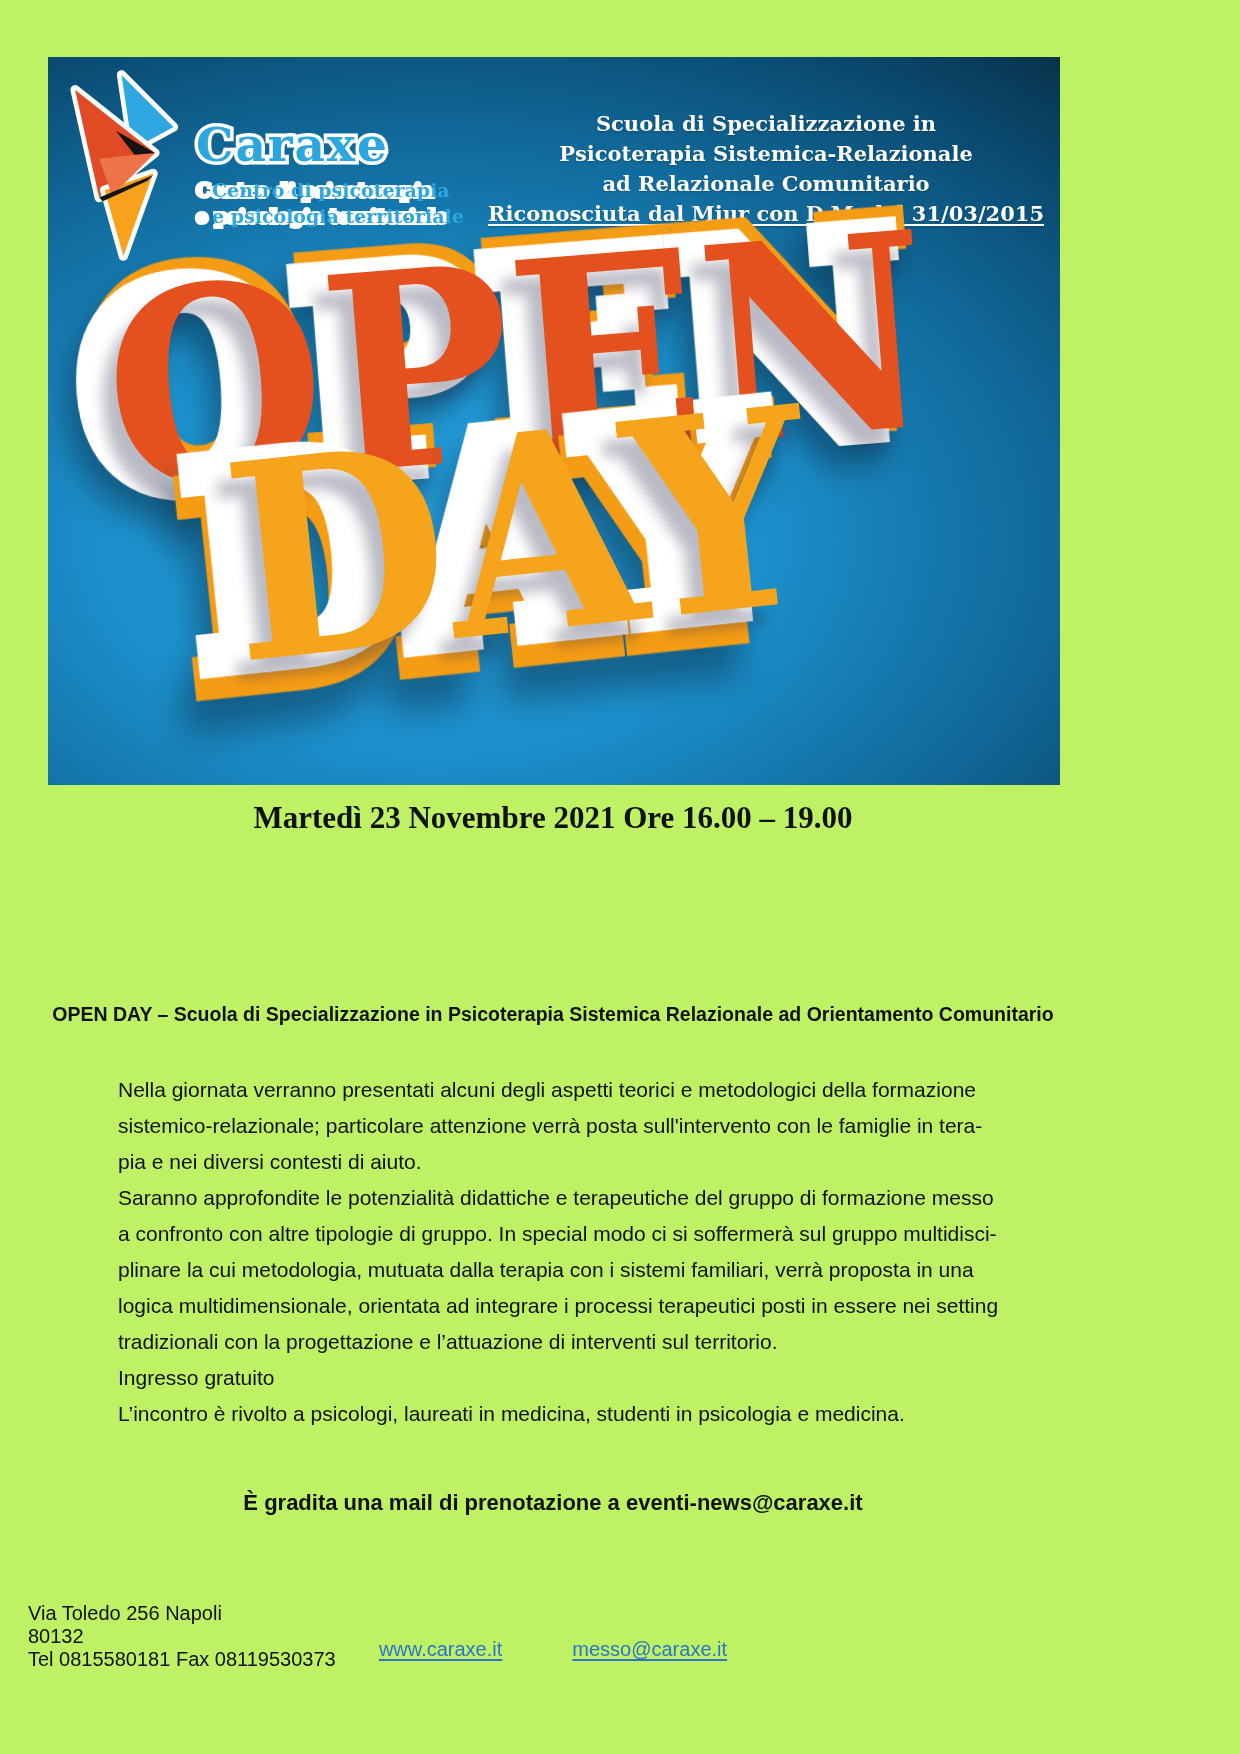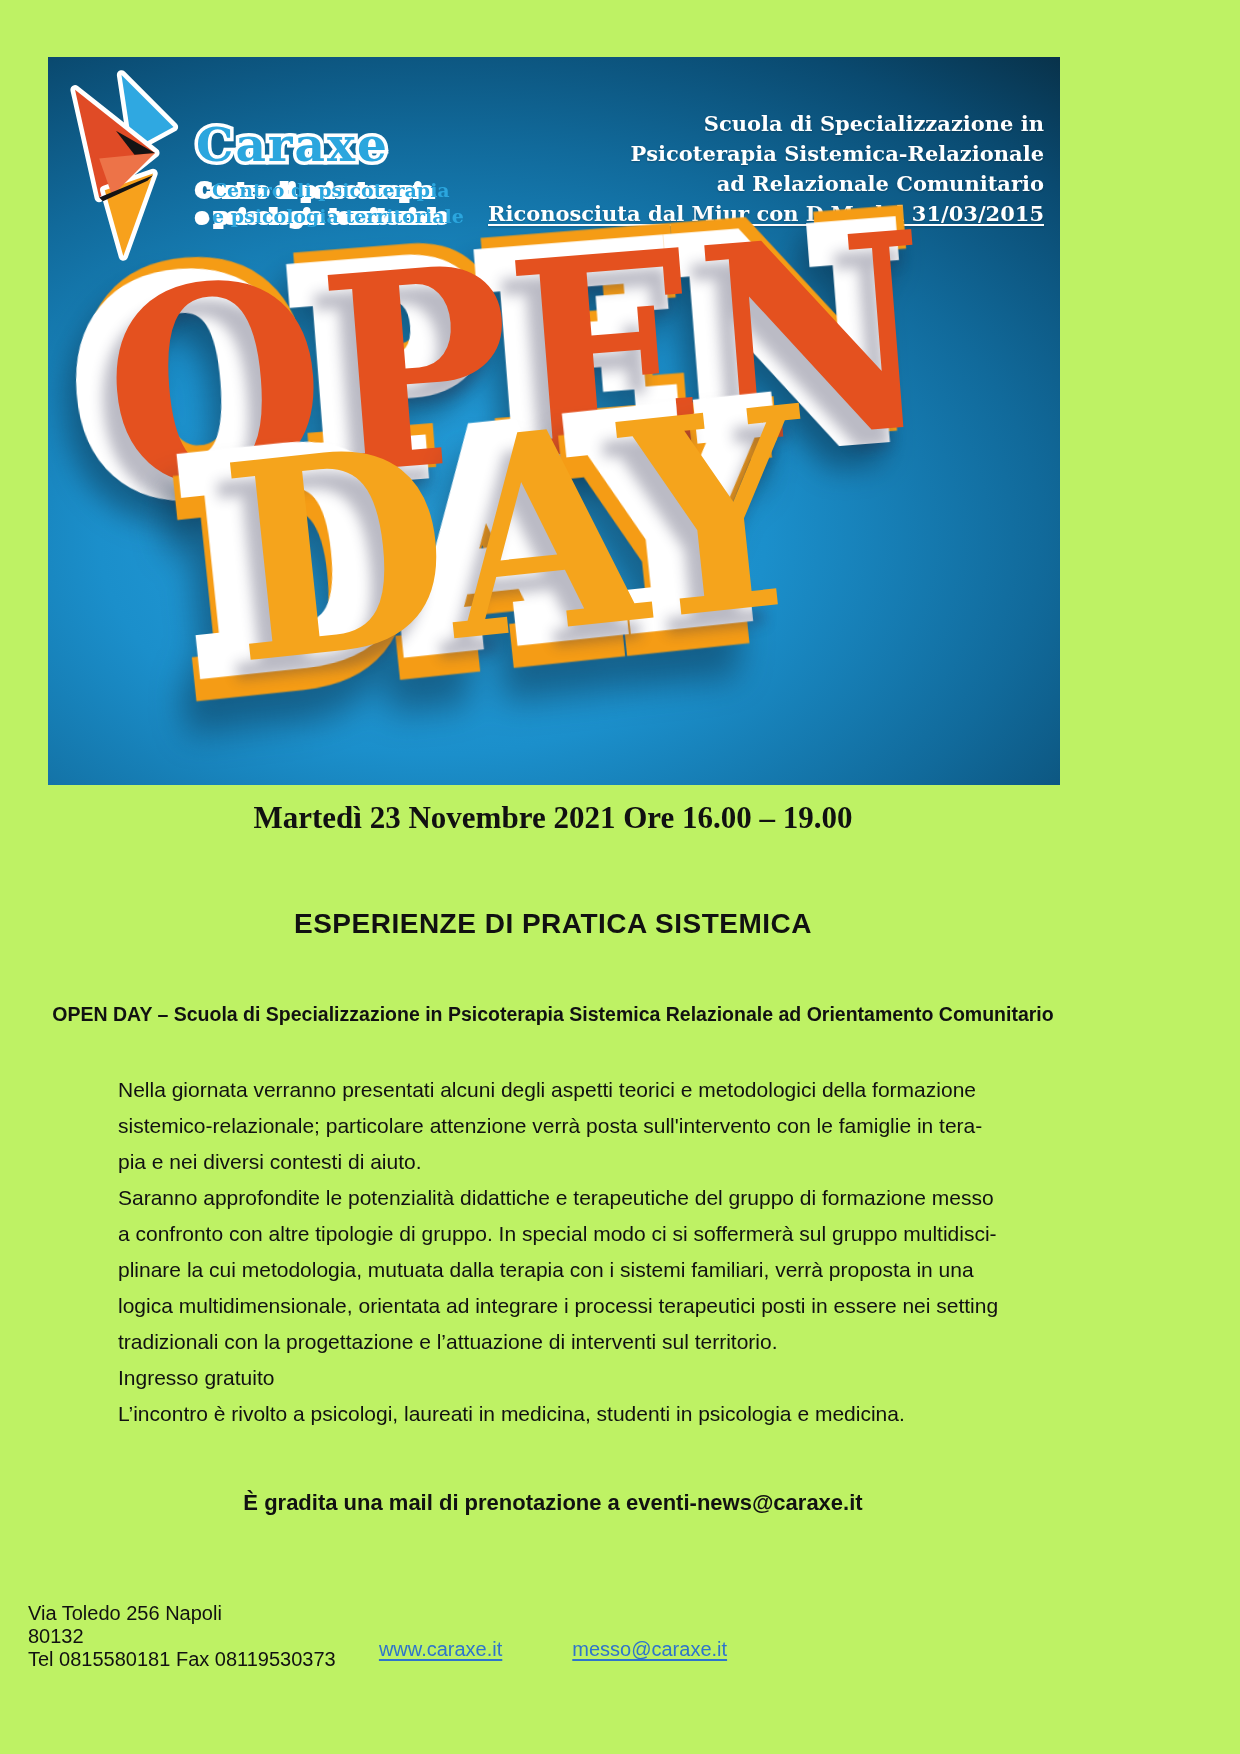--- a/index.html
+++ b/index.html
@@ -56,21 +56,21 @@
     margin-top: 10px;
     padding-left: 16px;
     --sw: 4px;
   }
   .tagline .fill { color: #2ba6de; }
 
   
   .school {
     position: absolute;
     right: 16px; top: 52px;
-    text-align: right;
+    text-align: center;
     color: #ffffff;
     font-family: "DejaVu Serif", serif;
     font-weight: bold;
     font-size: 21px;
     line-height: 30px;
     text-shadow: 0 1px 2px rgba(0,0,0,0.25);
   }
   .school .underlined { text-decoration: underline; text-underline-offset: 3px; }
 
   
@@ -219,21 +219,20 @@
       <span class="fill">OPEN</span>
     </div>
     <div class="headline-word word-day stroked">
       <span class="stroke" aria-hidden="true">DAY</span>
       <span class="fill">DAY</span>
     </div>
   </div>
 
   <div class="centerband date-line">Martedì 23 Novembre 2021 Ore 16.00 – 19.00</div>
 
-  <div class="centerband main-title">ESPERIENZE DI PRATICA SISTEMICA</div>
 
   <div class="centerband subtitle">OPEN DAY – Scuola di Specializzazione in Psicoterapia Sistemica Relazionale ad Orientamento Comunitario</div>
 
   <div class="body-text">Nella giornata verranno presentati alcuni degli aspetti teorici e metodologici della formazione
 sistemico-relazionale; particolare attenzione verrà posta sull'intervento con le famiglie in tera-
 pia e nei diversi contesti di aiuto.
 Saranno approfondite le potenzialità didattiche e terapeutiche del gruppo di formazione messo
 a confronto con altre tipologie di gruppo. In special modo ci si soffermerà sul gruppo multidisci-
 plinare la cui metodologia, mutuata dalla terapia con i sistemi familiari, verrà proposta in una
 logica multidimensionale, orientata ad integrare i processi terapeutici posti in essere nei setting

